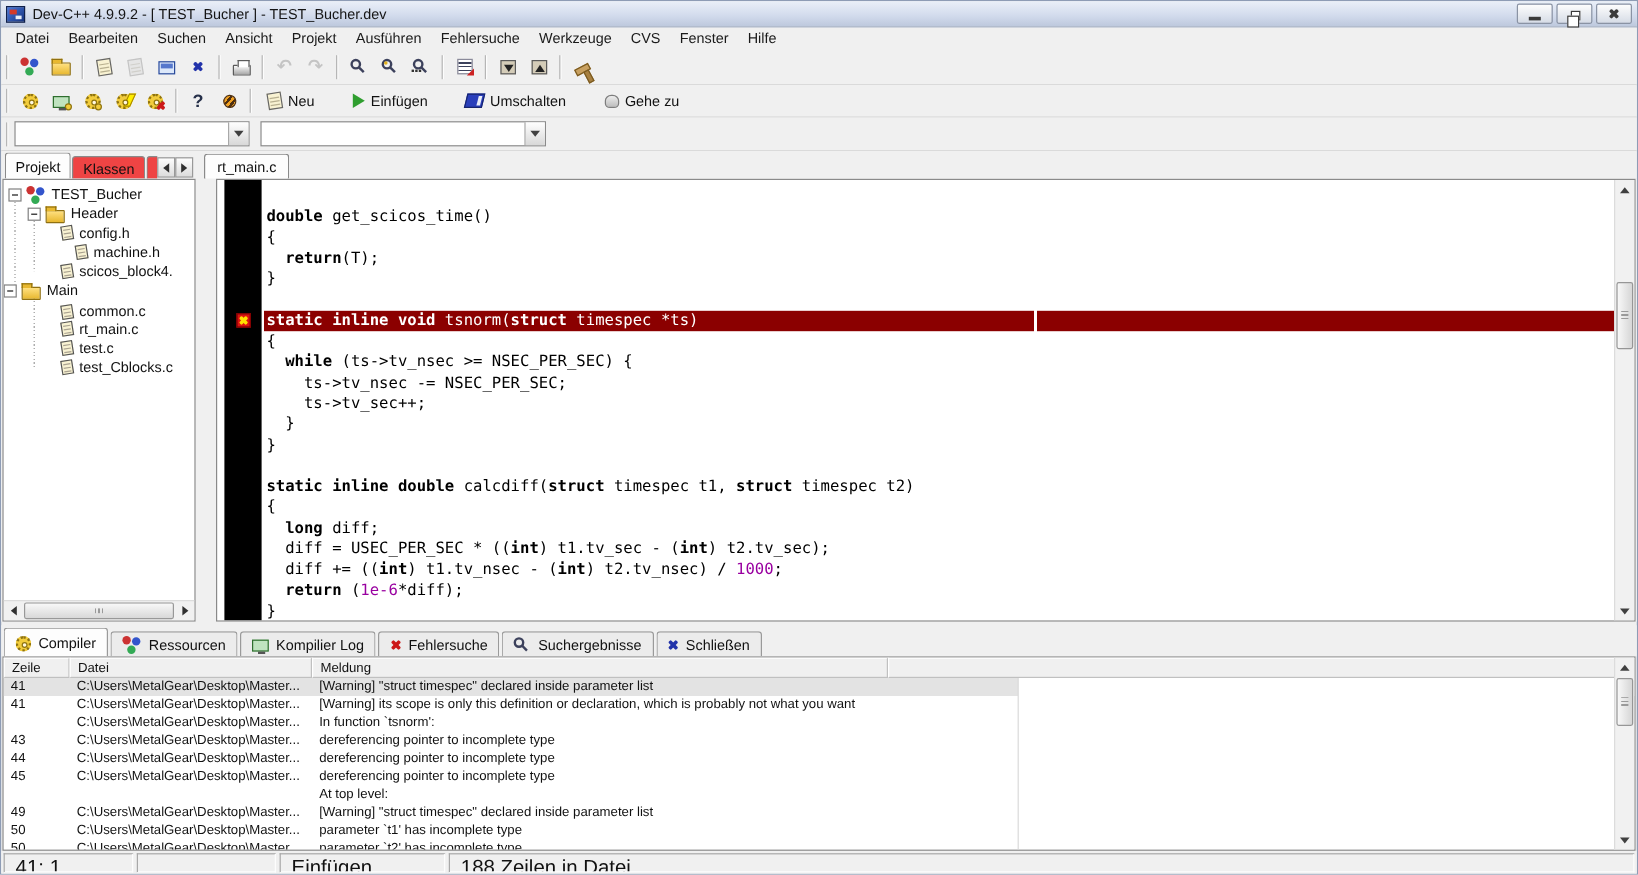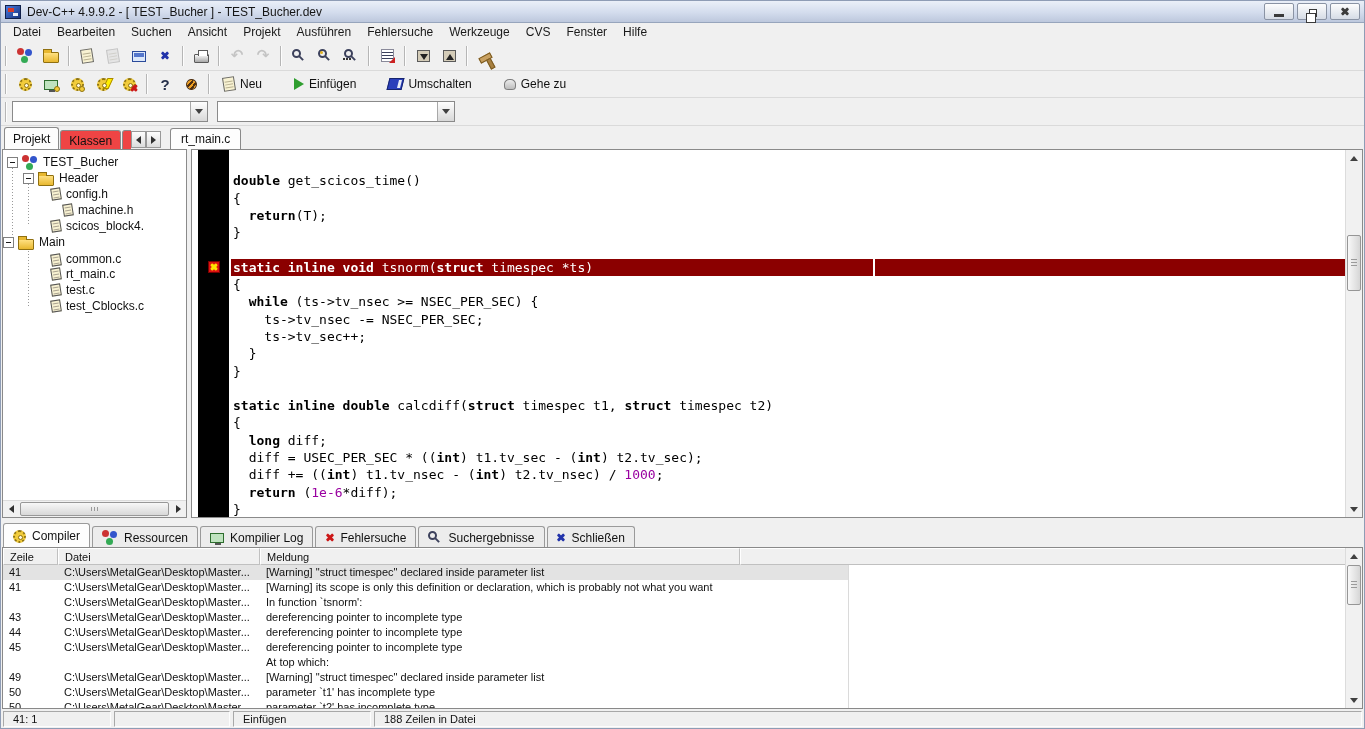--- a/index.html
+++ b/index.html
@@ -96,21 +96,21 @@
   #lefttabs { display:flex; width:127px; overflow:hidden; align-items:flex-end; }
   .ltab { height:19px; padding:3px 8px 0; font-size:12px; background:#ef4444; border:1px solid #8a8a8a; border-bottom:none; border-radius:3px 3px 0 0; margin-right:1px; white-space:nowrap; }
   .ltab.active { background:#fdfdfd; height:22px; padding-top:4px; }
   .tabspin { display:flex; margin-bottom:1px; }
   .spinbtn { width:15px; height:17px; background:linear-gradient(#fdfdfd,#dcdcdc); border:1px solid #999; display:flex; align-items:center; justify-content:center; }
   #edittabs { margin-left:9px; display:flex; align-items:flex-end; }
   .etab { height:21px; padding:3px 10px 0; font-size:12px; background:#fdfdfd; border:1px solid #8a8a8a; border-bottom:none; border-radius:3px 3px 0 0; }
 
   
   #main { height:369px; flex:none; display:flex; padding:0 1px; background:#f0f0f0; }
-  #leftpanel { width:185px; flex:none; background:#fff; border:1px solid #8a8a8a; position:relative; margin-right:4px; overflow:hidden; }
+  #leftpanel { width:161px; flex:none; background:#fff; border:1px solid #8a8a8a; position:relative; margin-right:17px; overflow:hidden; }
   #tree { padding-top:4px; font-size:12px; position:relative;
     background-image:
       repeating-linear-gradient(180deg,#9a9a9a 0 1px,transparent 1px 3px),
       repeating-linear-gradient(180deg,#9a9a9a 0 1px,transparent 1px 3px),
       repeating-linear-gradient(180deg,#9a9a9a 0 1px,transparent 1px 3px);
     background-size:1px 80px,1px 48px,1px 64px;
     background-position:9px 12px,25px 28px,25px 92px;
     background-repeat:no-repeat; }
   .trow { height:16px; display:flex; align-items:center; white-space:nowrap; }
   .trow .lbl { margin-left:5px; }
@@ -150,21 +150,21 @@
   .c1 { width:55px; flex:none; } .c2 { width:202px; flex:none; } .c3 { width:480px; flex:none; } .c4 { flex:1; }
   .tr { display:flex; height:15px; font-size:11px; }
   .td { padding:1px 6px 0; overflow:hidden; white-space:nowrap; }
   .tr.sel { background:linear-gradient(90deg,#e3e3e3 0 845px,#fff 845px); }
   .gridline-v { position:absolute; left:845px; top:17px; bottom:0; width:1px; background:#dadada; }
   #tscroll { position:absolute; right:0; top:0; bottom:0; width:17px; background:#f1f1f1; border-left:1px solid #dcdcdc; }
   #tscroll .vthumb { top:17px; height:40px; }
 
   
   #statusbar { height:19px; flex:none; display:flex; gap:3px; padding:2px 2px 1px; background:#f0f0f0; }
-  .scell { border:1px solid; border-color:#a8a8a8 #fdfdfd #fdfdfd #a8a8a8; font-size:11px; padding:1px 9px 0; background:#f0f0f0; white-space:nowrap; overflow:hidden; }
+  .scell { border:1px solid; border-color:#a8a8a8 #fdfdfd #fdfdfd #a8a8a8; font-size:17px; padding:1px 9px 0; background:#f0f0f0; white-space:nowrap; overflow:hidden; }
   .sc1 { width:108px; flex:none; } .sc2 { width:116px; flex:none; } .sc3 { width:138px; flex:none; } .sc4 { flex:1; }
 </style>
 </head>
 <body>
 
 <div id="app">
 
   <div id="titlebar">
     <span class="appicon"></span>
     <span id="title">Dev-C++ 4.9.9.2  -  [ TEST_Bucher ] - TEST_Bucher.dev</span>
@@ -502,21 +502,21 @@
         </div>
         <div class="tr">
           <div class="td c1">45</div>
           <div class="td c2">C:\Users\MetalGear\Desktop\Master...</div>
           <div class="td c3">dereferencing pointer to incomplete type</div>
           <div class="td c4"></div>
         </div>
         <div class="tr">
           <div class="td c1"></div>
           <div class="td c2"></div>
-          <div class="td c3">At top which:</div>
+          <div class="td c3">At top level:</div>
           <div class="td c4"></div>
         </div>
         <div class="tr">
           <div class="td c1">49</div>
           <div class="td c2">C:\Users\MetalGear\Desktop\Master...</div>
           <div class="td c3">[Warning] "struct timespec" declared inside parameter list</div>
           <div class="td c4"></div>
         </div>
         <div class="tr">
           <div class="td c1">50</div>

